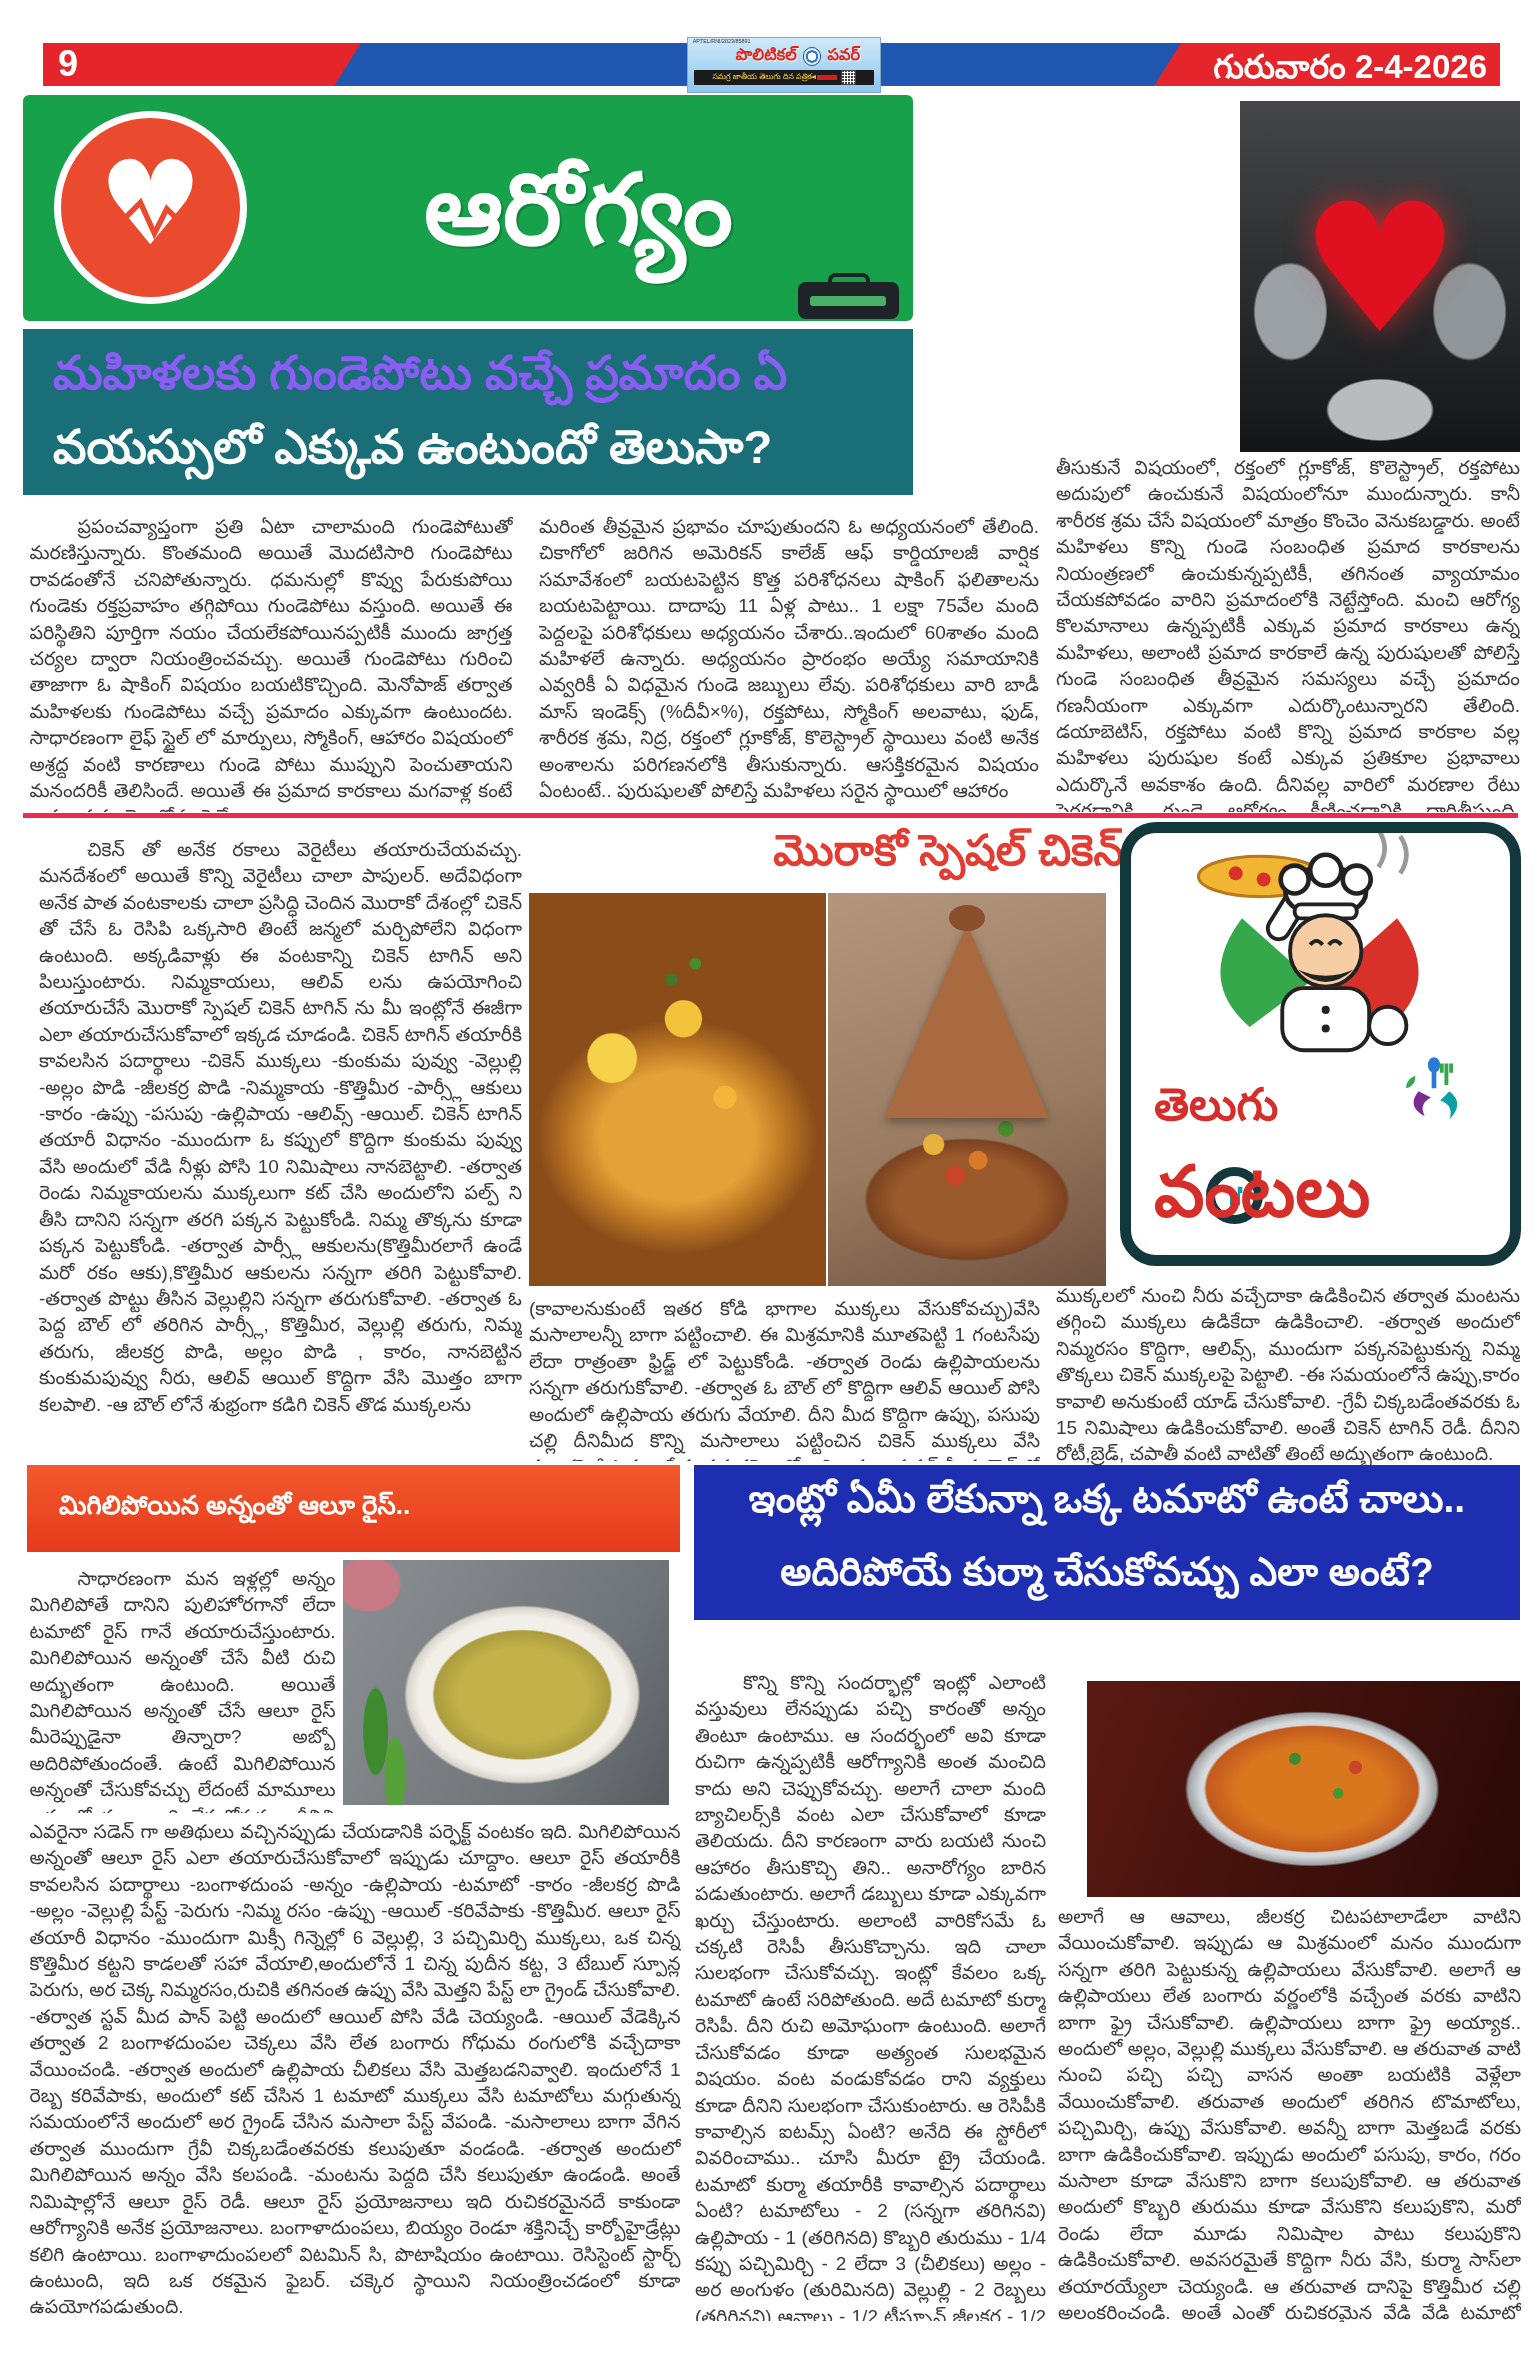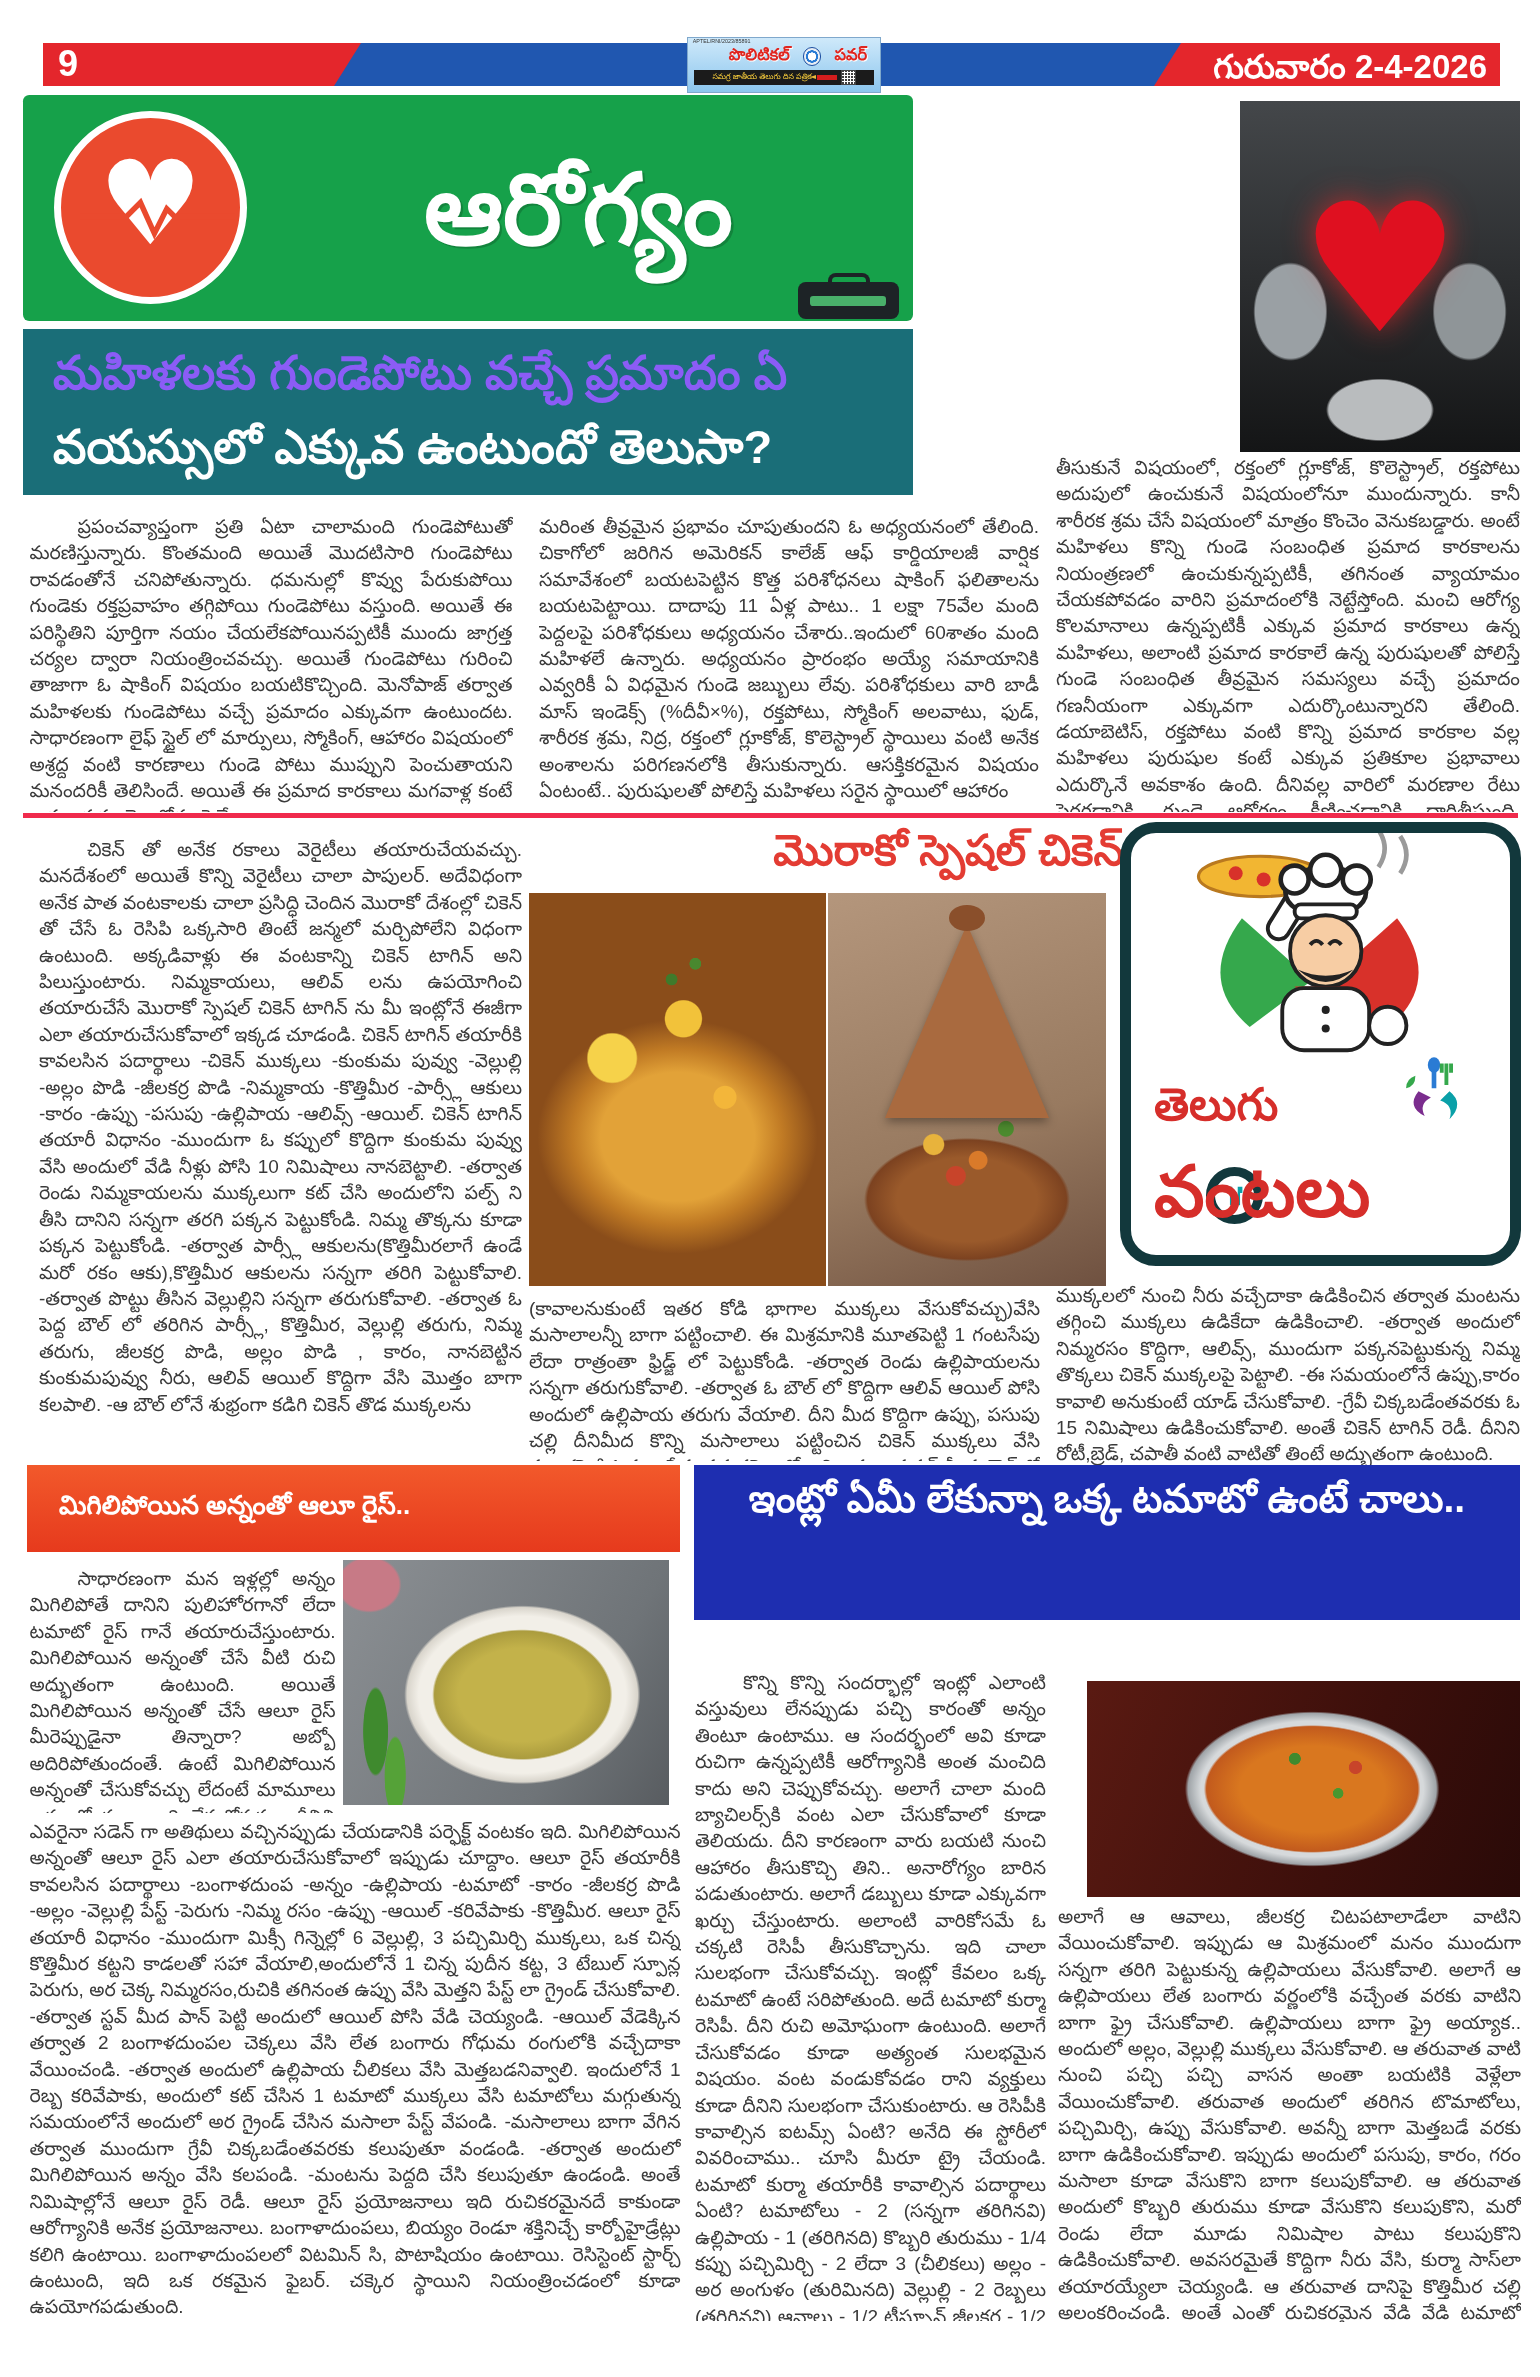--- a/index.html
+++ b/index.html
@@ -12,21 +12,21 @@
   
   .topbar{left:43px;top:43px;width:1457px;height:43px;background:#e4262c;}
   .topbar-blue{position:absolute;left:0;top:0;width:100%;height:100%;background:#2057b0;
      clip-path:polygon(318px 0,1138px 0,1111px 100%,291px 100%);}
   .pageno{left:58px;top:43px;color:#fff;font-size:36px;font-weight:bold;}
   .dateline{left:1200px;top:48px;width:287px;text-align:right;color:#fff;font-size:33px;font-weight:bold;}
 
   .masthead{left:687px;top:37px;width:194px;height:56px;background:linear-gradient(#cfe9fa,#8cc6ee);
      border:0.8px solid #7fa8cc;box-sizing:border-box;display:flex;flex-direction:column;align-items:center;}
   .mast-reg{font-size:5.4px;color:#333;line-height:7px;align-self:flex-start;padding-left:4.7px;}
-  .mast-title{display:flex;align-items:center;gap:13px;color:#e0251f;font-weight:bold;font-size:16.3px;
+  .mast-title{display:flex;align-items:center;gap:6px;color:#e0251f;font-weight:bold;font-size:16.3px;
      text-shadow:0.8px 0.8px 0 #fff;margin-left:28px;}
   .emblem{width:18.6px;height:18.6px;border-radius:50%;background:
      radial-gradient(circle at 50% 50%, #ffffff 0 34%, #2a7bd4 36% 52%, #e8eef5 54% 100%);
      border:1.6px solid #1d4ea0;box-sizing:border-box;}
   .mast-strip{margin-top:1.6px;width:94%;height:15.5px;background:#1b1b1b;display:flex;align-items:center;
      justify-content:center;gap:4.7px;}
   .mast-tagline{color:#ffd23c;font-size:7.8px;white-space:nowrap;}
   .pen{width:20px;height:5.4px;background:#d41d1d;position:relative;}
   .pen:before{content:"";position:absolute;left:-6.2px;top:0;border-top:2.7px solid transparent;
      border-bottom:2.7px solid transparent;border-right:6.2px solid #e8b73a;}
@@ -252,20 +252,21 @@
   </div>
 
   <div class="abs txt recipe-c2">(కావాలనుకుంటే ఇతర కోడి భాగాల ముక్కలు వేసుకోవచ్చు)వేసి మసాలాలన్నీ బాగా పట్టించాలి. ఈ మిశ్రమానికి మూతపెట్టి 1 గంటసేపు లేదా రాత్రంతా ఫ్రిడ్జ్ లో పెట్టుకోండి. -తర్వాత రెండు ఉల్లిపాయలను సన్నగా తరుగుకోవాలి. -తర్వాత ఓ బౌల్ లో కొద్దిగా ఆలివ్ ఆయిల్ పోసి అందులో ఉల్లిపాయ తరుగు వేయాలి. దీని మీద కొద్దిగా ఉప్పు, పసుపు చల్లి దీనిమీద కొన్ని మసాలాలు పట్టించిన చికెన్ ముక్కలు వేసి మూతపెట్టి 1 గంట సేపు పక్కనపెట్టుకోవాలి. -తర్వాత స్టవ్ మీద బౌల్ లో ఉంచిన ఉల్లిపాయలు, చికెన్ ముక్కలను ఓ గిన్నెలో వేసి 15-20 నిమిషాలు మీడియం మంట మీద ఉడికించుకోవాలి. -చికెన్</div>
   <div class="abs txt recipe-c3">ముక్కలలో నుంచి నీరు వచ్చేదాకా ఉడికించిన తర్వాత మంటను తగ్గించి ముక్కలు ఉడికేదా ఉడికించాలి. -తర్వాత అందులో నిమ్మరసం కొద్దిగా, ఆలివ్స్, ముందుగా పక్కనపెట్టుకున్న నిమ్మ తొక్కలు చికెన్ ముక్కలపై పెట్టాలి. -ఈ సమయంలోనే ఉప్పు,కారం కావాలి అనుకుంటే యాడ్ చేసుకోవాలి. -గ్రేవీ చిక్కబడేంతవరకు ఓ 15 నిమిషాలు ఉడికించుకోవాలి. అంతే చికెన్ టాగిన్ రెడీ. దీనిని రోటీ,బ్రెడ్, చపాతీ వంటి వాటితో తింటే అద్భుతంగా ఉంటుంది.</div>
 
   <div class="abs orange-box">
     <div>మిగిలిపోయిన అన్నంతో ఆలూ రైస్..</div>
   </div>
   <div class="abs blue-box">
     <div class="blue-l1">ఇంట్లో ఏమీ లేకున్నా ఒక్క టమాటో ఉంటే చాలు..</div>
+    <div class="blue-l2">అదిరిపోయే కుర్మా చేసుకోవచ్చు ఎలా అంటే?</div>
   </div>
 
   <div class="abs txt indent alu-intro">సాధారణంగా మన ఇళ్లల్లో అన్నం మిగిలిపోతే దానిని పులిహోరగానో లేదా టమాటో రైస్ గానే తయారుచేస్తుంటారు. మిగిలిపోయిన అన్నంతో చేసే వీటి రుచి అద్భుతంగా ఉంటుంది. అయితే మిగిలిపోయిన అన్నంతో చేసే ఆలూ రైస్ మీరెప్పుడైనా తిన్నారా? అబ్బో అదిరిపోతుందంతే. ఉంటే మిగిలిపోయిన అన్నంతో చేసుకోవచ్చు లేదంటే మామూలు అన్నంతో కూడా ఇది చేసుకోవచ్చు. దీనిని క్షణాల్లో రెడీ చేసుకోవచ్చు. లంచ్ బాక్సుల్లో పెట్టుకోడానికి లేదా ఇంటికి</div>
   <div class="abs photo photo-alurice"></div>
   <div class="abs txt alu-body">ఎవరైనా సడెన్ గా అతిథులు వచ్చినప్పుడు చేయడానికి పర్ఫెక్ట్ వంటకం ఇది. మిగిలిపోయిన అన్నంతో ఆలూ రైస్ ఎలా తయారుచేసుకోవాలో ఇప్పుడు చూద్దాం. ఆలూ రైస్ తయారీకి కావలసిన పదార్థాలు -బంగాళదుంప -అన్నం -ఉల్లిపాయ -టమాటో -కారం -జీలకర్ర పొడి -అల్లం -వెల్లుల్లి పేస్ట్ -పెరుగు -నిమ్మ రసం -ఉప్పు -ఆయిల్ -కరివేపాకు -కొత్తిమీర. ఆలూ రైస్ తయారీ విధానం -ముందుగా మిక్సీ గిన్నెల్లో 6 వెల్లుల్లి, 3 పచ్చిమిర్చి ముక్కలు, ఒక చిన్న కొత్తిమీర కట్టని కాడలతో సహా వేయాలి,అందులోనే 1 చిన్న పుదీన కట్ట, 3 టేబుల్ స్పూన్ల పెరుగు, అర చెక్క నిమ్మరసం,రుచికి తగినంత ఉప్పు వేసి మెత్తని పేస్ట్ లా గ్రైండ్ చేసుకోవాలి. -తర్వాత స్టవ్ మీద పాన్ పెట్టి అందులో ఆయిల్ పోసి వేడి చెయ్యండి. -ఆయిల్ వేడెక్కిన తర్వాత 2 బంగాళదుంపల చెక్కలు వేసి లేత బంగారు గోధుమ రంగులోకి వచ్చేదాకా వేయించండి. -తర్వాత అందులో ఉల్లిపాయ చీలికలు వేసి మెత్తబడనివ్వాలి. ఇందులోనే 1 రెబ్బ కరివేపాకు, అందులో కట్ చేసిన 1 టమాటో ముక్కలు వేసి టమాటోలు మగ్గుతున్న సమయంలోనే అందులో అర గ్రైండ్ చేసిన మసాలా పేస్ట్ వేపండి. -మసాలాలు బాగా వేగిన తర్వాత ముందుగా గ్రేవీ చిక్కబడేంతవరకు కలుపుతూ వండండి. -తర్వాత అందులో మిగిలిపోయిన అన్నం వేసి కలపండి. -మంటను పెద్దది చేసి కలుపుతూ ఉండండి. అంతే నిమిషాల్లోనే ఆలూ రైస్ రెడీ. ఆలూ రైస్ ప్రయోజనాలు ఇది రుచికరమైనదే కాకుండా ఆరోగ్యానికి అనేక ప్రయోజనాలు. బంగాళాదుంపలు, బియ్యం రెండూ శక్తినిచ్చే కార్బోహైడ్రేట్లు కలిగి ఉంటాయి. బంగాళాదుంపలలో విటమిన్ సి, పొటాషియం ఉంటాయి. రెసిస్టెంట్ స్టార్చ్ ఉంటుంది, ఇది ఒక రకమైన ఫైబర్. చక్కెర స్థాయిని నియంత్రించడంలో కూడా ఉపయోగపడుతుంది.</div>
 
   <div class="abs txt indent kurma-c1">కొన్ని కొన్ని సందర్భాల్లో ఇంట్లో ఎలాంటి వస్తువులు లేనప్పుడు పచ్చి కారంతో అన్నం తింటూ ఉంటాము. ఆ సందర్భంలో అవి కూడా రుచిగా ఉన్నప్పటికీ ఆరోగ్యానికి అంత మంచిది కాదు అని చెప్పుకోవచ్చు. అలాగే చాలా మంది బ్యాచిలర్స్‌కి వంట ఎలా చేసుకోవాలో కూడా తెలియదు. దీని కారణంగా వారు బయటి నుంచి ఆహారం తీసుకొచ్చి తిని.. అనారోగ్యం బారిన పడుతుంటారు. అలాగే డబ్బులు కూడా ఎక్కువగా ఖర్చు చేస్తుంటారు. అలాంటి వారికోసమే ఓ చక్కటి రెసిపీ తీసుకొచ్చాను. ఇది చాలా సులభంగా చేసుకోవచ్చు. ఇంట్లో కేవలం ఒక్క టమాటో ఉంటే సరిపోతుంది. అదే టమాటో కుర్మా రెసిపీ. దీని రుచి అమోఘంగా ఉంటుంది. అలాగే చేసుకోవడం కూడా అత్యంత సులభమైన విషయం. వంట వండుకోవడం రాని వ్యక్తులు కూడా దీనిని సులభంగా చేసుకుంటారు. ఆ రెసిపీకి కావాల్సిన ఐటమ్స్ ఏంటి? అనేది ఈ స్టోరీలో వివరించాము.. చూసి మీరూ ట్రై చేయండి. టమాటో కుర్మా తయారీకి కావాల్సిన పదార్థాలు ఏంటి? టమాటోలు - 2 (సన్నగా తరిగినవి) ఉల్లిపాయ - 1 (తరిగినది) కొబ్బరి తురుము - 1/4 కప్పు పచ్చిమిర్చి - 2 లేదా 3 (చీలికలు) అల్లం - అర అంగుళం (తురిమినది) వెల్లుల్లి - 2 రెబ్బలు (తరిగినవి) ఆవాలు - 1/2 టీస్పూన్ జీలకర్ర - 1/2 టీస్పూన్ పసుపు - 1/4 టీస్పూన్ కారం - 1/2 టీస్పూన్ గరం మసాలా - 1/2 టీస్పూన్ ఉప్పు - రుచికి తగినంత నూనె - అవసరమైతే కొత్తిమీర గుప్పెడు. టమాటో కుర్మా తయారీ విధానం ఈ టమాటో కుర్మా తయారుచేసుకోవడం చాలా సులభం. ఇందుకోసం ముందుగా ఒక పెనం తీసుకోవాలి. దానిని స్టవ్ మీద పెట్టి, అందులో నూనె వేసుకోవాలి. ఇప్పుడు బాగా వేడెక్కిన నూనెలో ఆవాలు, జీలకర్ర వేసుకోవాలి.</div>
   <div class="abs photo photo-kurma"></div>
   <div class="abs txt kurma-c2">అలాగే ఆ ఆవాలు, జీలకర్ర చిటపటాలాడేలా వాటిని వేయించుకోవాలి. ఇప్పుడు ఆ మిశ్రమంలో మనం ముందుగా సన్నగా తరిగి పెట్టుకున్న ఉల్లిపాయలు వేసుకోవాలి. అలాగే ఆ ఉల్లిపాయలు లేత బంగారు వర్ణంలోకి వచ్చేంత వరకు వాటిని బాగా ఫ్రై చేసుకోవాలి. ఉల్లిపాయలు బాగా ఫ్రై అయ్యాక.. అందులో అల్లం, వెల్లుల్లి ముక్కలు వేసుకోవాలి. ఆ తరువాత వాటి నుంచి పచ్చి పచ్చి వాసన అంతా బయటికి వెళ్లేలా వేయించుకోవాలి. తరువాత అందులో తరిగిన టొమాటోలు, పచ్చిమిర్చి, ఉప్పు వేసుకోవాలి. అవన్నీ బాగా మెత్తబడే వరకు బాగా ఉడికించుకోవాలి. ఇప్పుడు అందులో పసుపు, కారం, గరం మసాలా కూడా వేసుకొని బాగా కలుపుకోవాలి. ఆ తరువాత అందులో కొబ్బరి తురుము కూడా వేసుకొని కలుపుకొని, మరో రెండు లేదా మూడు నిమిషాల పాటు కలుపుకొని ఉడికించుకోవాలి. అవసరమైతే కొద్దిగా నీరు వేసి, కుర్మా సాస్‌లా తయారయ్యేలా చెయ్యండి. ఆ తరువాత దానిపై కొత్తిమీర చల్లి అలంకరించండి. అంతే ఎంతో రుచికరమైన వేడి వేడి టమాటో కుర్మా సిద్ధమైనట్లే.</div>
 

